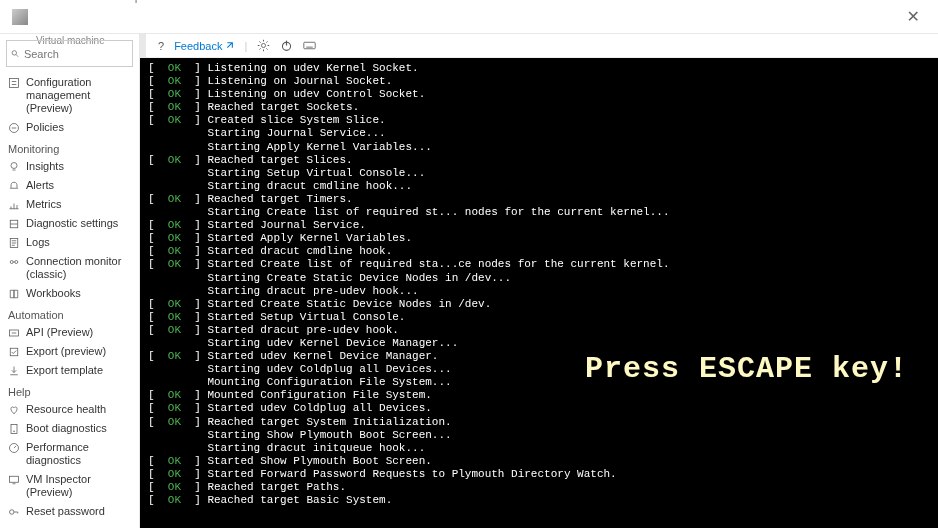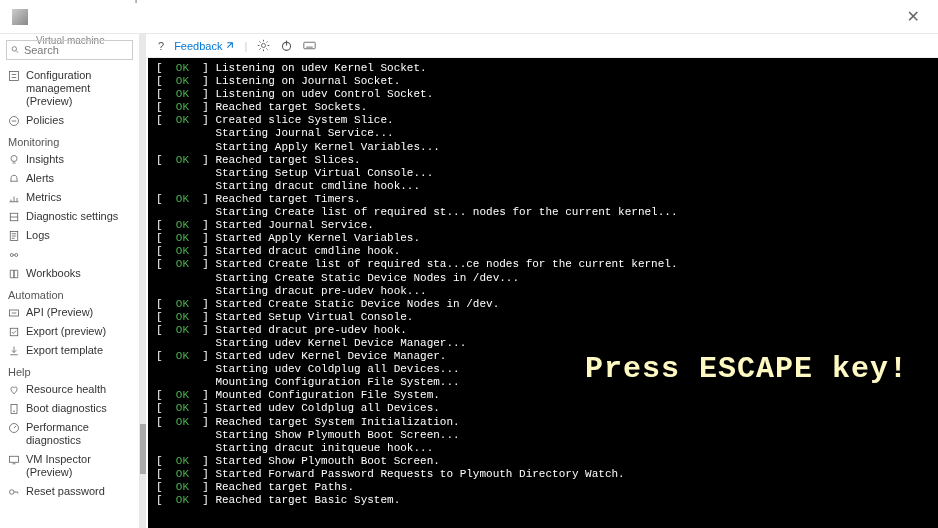--- a/index.html
+++ b/index.html
@@ -12,42 +12,42 @@
     .header-title .main { font-weight: 400; }
     .header-title .sep { color: #888; margin: 0 4px; }
     .header-sub { font-size: 10px; color: #888; margin-top: 32px; }
     .header-dots { color: #888; margin-left: 8px; font-size: 14px; }
     .header-close { margin-left: auto; font-size: 16px; color: #666; cursor: pointer; padding: 0 6px; }
     
     .body { display: flex; height: calc(100% - 34px); }
     
     .sidebar { width: 140px; border-right: 1px solid #e8e8e8; overflow-y: auto; padding-top: 4px; }
     .search-wrap { padding: 2px 6px 6px; }
-    .search-box { display: flex; align-items: center; border: 1px solid #ccc; height: 20px; padding: 0 4px; }
+    .search-box { display: flex; align-items: center; border: 1px solid #ccc; height: 27px; padding: 0 4px; }
     .search-box svg { width: 10px; height: 10px; margin-right: 4px; }
     .search-box input { border: none; outline: none; font-size: 11px; width: 100%; }
     
     .nav-item { display: flex; align-items: flex-start; padding: 3px 6px 3px 8px; cursor: pointer; font-size: 11px; line-height: 13px; color: #333; }
     .nav-ico { width: 12px; height: 12px; margin-right: 6px; flex-shrink: 0; display: flex; align-items: center; justify-content: center; margin-top: 1px; }
     .nav-ico svg { width: 12px; height: 12px; }
     .nav-label { flex: 1; }
     
     .nav-section { font-size: 11px; color: #555; padding: 6px 8px 2px; font-weight: 400; }
     
     .content { flex: 1; display: flex; flex-direction: column; position: relative; }
     .scrollbar { width: 6px; background: #e8e8e8; position: absolute; left: 0; top: 0; bottom: 0; }
     .scrollbar-thumb { width: 6px; background: #aaa; position: absolute; left: 0; top: 390px; height: 50px; }
     
     .toolbar { display: flex; align-items: center; padding: 4px 12px 4px 18px; gap: 10px; height: 24px; font-size: 11px; border-bottom: 1px solid #eee; }
     .toolbar span.sep { color: #ccc; }
     .toolbar a { color: #0078d4; text-decoration: none; display: flex; align-items: center; gap: 2px; }
     .tb-ico { width: 13px; height: 13px; color: #555; cursor: pointer; }
     .tb-ico svg { width: 13px; height: 13px; }
     
-    .console { flex: 1; background: #000; color: #fff; font-family: "Consolas", "Courier New", monospace; font-size: 11px; line-height: 13.1px; padding: 4px 8px 4px 8px; margin-left: 8px; overflow: hidden; position: relative; white-space: pre; }
+    .console { flex: 1; background: #000; color: #fff; font-family: "Consolas", "Courier New", monospace; font-size: 11px; line-height: 13.1px; padding: 4px 8px 4px 8px; margin-left: 0; overflow: hidden; position: relative; white-space: pre; }
     .ok { color: #4caf50; }
     .overlay-text { position: absolute; right: 30px; top: 305px; font-size: 30px; font-weight: bold; color: #fef9c3; font-family: "Consolas", "Courier New", monospace; letter-spacing: 1px; }
   </style>
 </head>
 <body>
 
 <div class="header">
   <div class="header-icon"></div>
   <div class="header-title-wrap">
     <div class="header-title">
@@ -136,20 +136,21 @@
           <span class="nav-label">Logs</span>
         </div>
         <div class="nav-item">
           <span class="nav-ico">
             <svg viewBox="0 0 16 16">
               <circle cx="5" cy="8" r="2" fill="none" stroke="#555"></circle>
               <circle cx="11" cy="8" r="2" fill="none" stroke="#555"></circle>
               <path d="M7 8h2" stroke="#555"></path>
             </svg>
           </span>
+          <span class="nav-label">Connection monitor (classic)</span>
         </div>
         <div class="nav-item">
           <span class="nav-ico">
             <svg viewBox="0 0 16 16">
               <path d="M3 3h5v10H3zM8 3h5v10H8z" fill="none" stroke="#555"></path>
             </svg>
           </span>
           <span class="nav-label">Workbooks</span>
         </div>
         <div class="nav-section">Automation</div>

